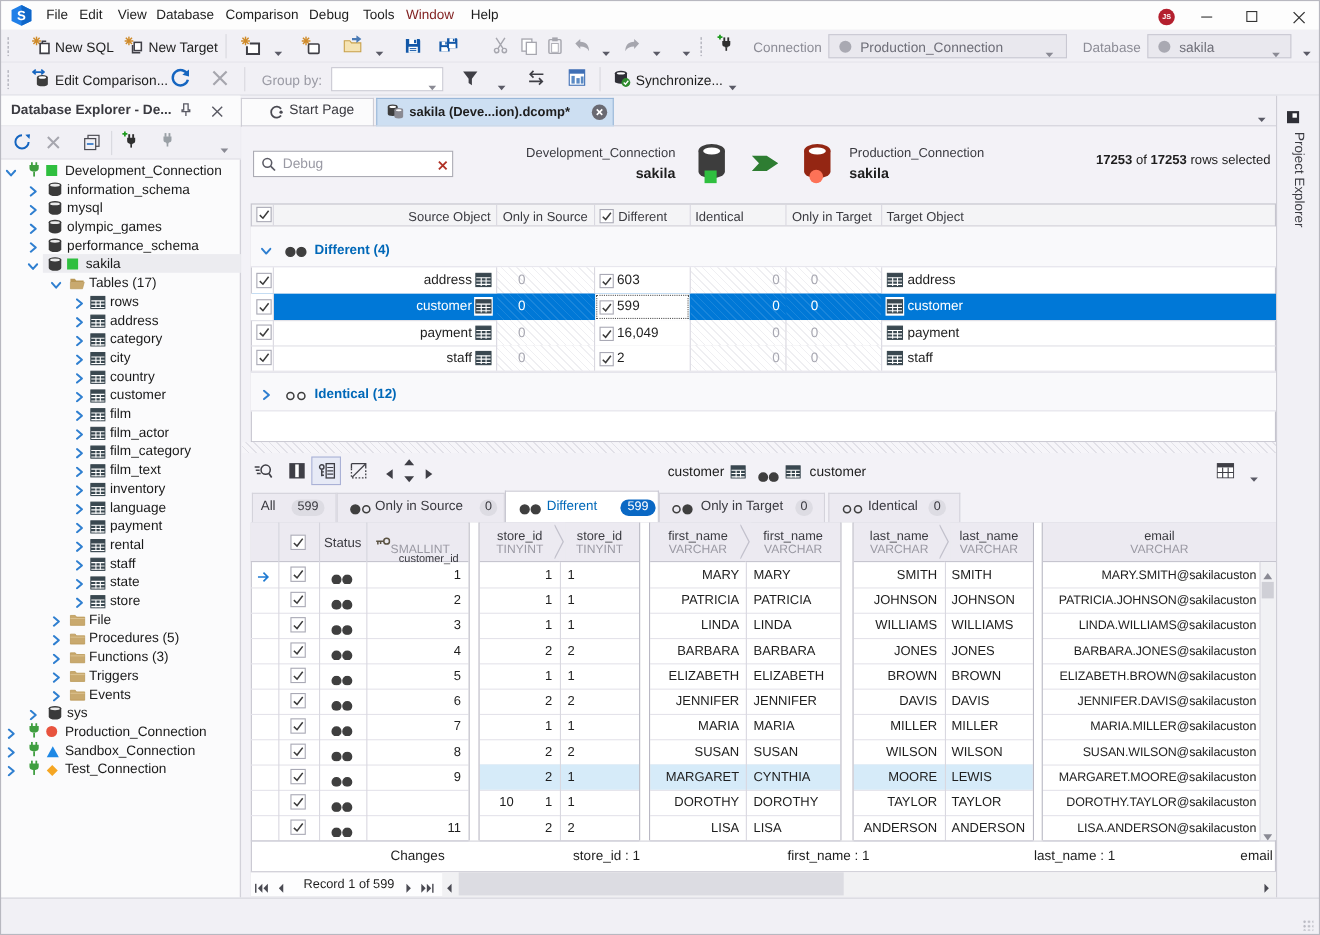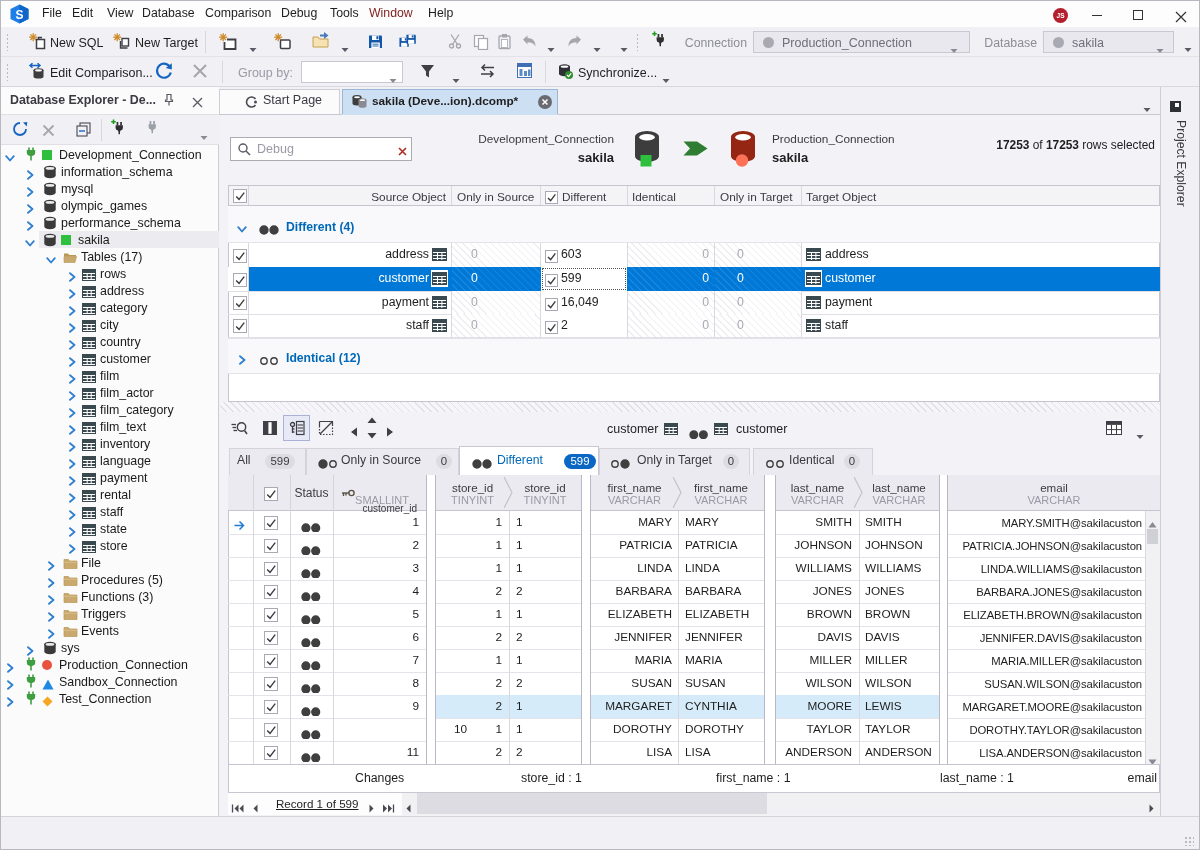--- a/index.html
+++ b/index.html
@@ -1385,21 +1385,21 @@
 <div class="abs" style="left:1157px;top:771px;font-size:12.3px;color:#1e1e1e;font-weight:400;white-space:nowrap;transform:translateX(-100%);">email</div>
 <div class="abs" style="left:228px;top:792px;width:932px;height:23px;background:#fdfdfe;border-top:1px solid #c9c8d2;"></div>
 <div class="abs" style="left:231px;top:799px;width:13px;height:9px;"><svg width="13" height="9" viewBox="0 0 13 9">
       <path d="M1.5 0.5 L1.5 8.5" stroke="#4a4a52" stroke-width="1.3"></path>
       <path d="M7.5 0.5 L3.5 4.5 L7.5 8.5 Z" fill="#4a4a52"></path>
       <path d="M12.5 0.5 L8.5 4.5 L12.5 8.5 Z" fill="#4a4a52"></path>
     </svg></div>
 <div class="abs" style="left:252px;top:799px;width:7px;height:9px;"><svg width="7" height="9" viewBox="0 0 7 9">
       <path d="M5.5 0.5 L1.5 4.5 L5.5 8.5 Z" fill="#4a4a52"></path>
     </svg></div>
-<div class="abs" style="left:276px;top:797px;font-size:11.6px;color:#1e1e1e;font-weight:400;white-space:nowrap;text-decoration:underline;">Record 1 of 599</div>
+<div class="abs" style="left:276px;top:797px;font-size:11.6px;color:#1e1e1e;font-weight:400;white-space:nowrap;">Record 1 of 599</div>
 <div class="abs" style="left:368px;top:799px;width:7px;height:9px;"><svg width="7" height="9" viewBox="0 0 7 9">
       <path d="M1.5 0.5 L5.5 4.5 L1.5 8.5 Z" fill="#4a4a52"></path>
     </svg></div>
 <div class="abs" style="left:382px;top:799px;width:13px;height:9px;"><svg width="13" height="9" viewBox="0 0 13 9">
       <path d="M1 0.5 L5 4.5 L1 8.5 Z" fill="#4a4a52"></path>
       <path d="M6 0.5 L10 4.5 L6 8.5 Z" fill="#4a4a52"></path>
       <path d="M11.5 0.5 L11.5 8.5" stroke="#4a4a52" stroke-width="1.3"></path>
     </svg></div>
 <div class="abs" style="left:402px;top:793px;width:758px;height:22px;background:#f1f1f3;"></div>
 <div class="abs" style="left:405px;top:799px;width:7px;height:9px;"><svg width="7" height="9" viewBox="0 0 7 9">

